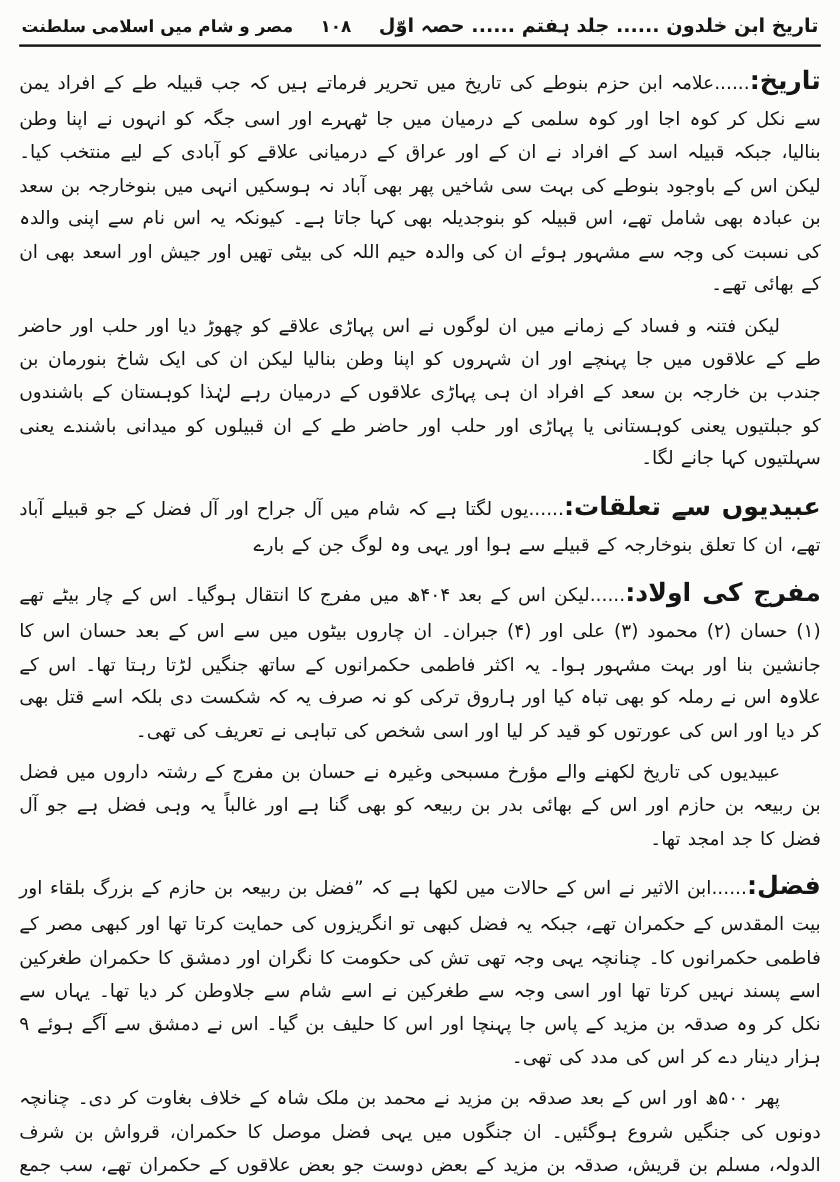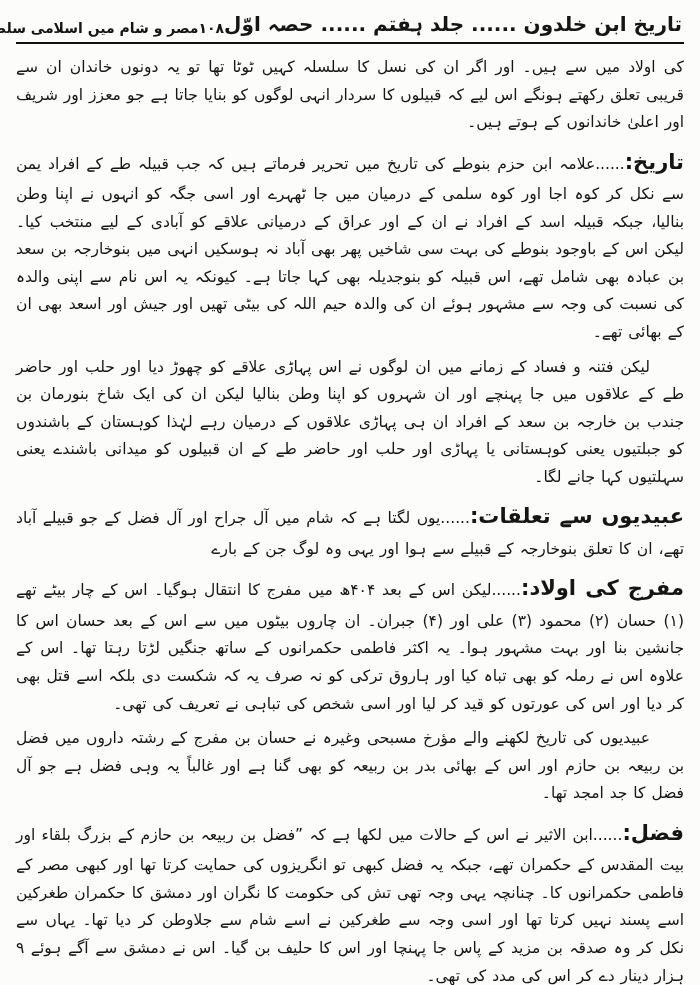--- a/index.html
+++ b/index.html
@@ -22,21 +22,21 @@
   }
   
   .header {
     display: flex;
     align-items: flex-end;
     justify-content: space-between;
     direction: rtl;
     padding: 2px 2px 6px 2px;
   }
   .header .h-right {
-    font-size: 20px;
+    font-size: 16px;
     font-weight: bold;
     white-space: nowrap;
   }
   .header .h-center {
     font-size: 14px;
     font-weight: bold;
     letter-spacing: 1px;
   }
   .header .h-left {
     font-size: 14px;
@@ -78,21 +78,20 @@
 
   <div class="header">
     <span class="h-right">تاریخ ابن خلدون ...... جلد ہفتم ...... حصہ اوّل</span>
     <span class="h-center">۱۰۸</span>
     <span class="h-left">مصر و شام میں اسلامی سلطنت</span>
   </div>
   <hr class="header-rule">
 
   <div class="content">
 
-    <p class="para"><span>کی اولاد میں سے ہیں۔ اور اگر ان کی نسل کا سلسلہ کہیں ٹوٹا تھا تو یہ دونوں خاندان ان سے قریبی تعلق رکھتے ہونگے اس لیے کہ قبیلوں کا سردار انہی لوگوں کو بنایا جاتا ہے جو معزز اور شریف اور اعلیٰ خاندانوں کے ہوتے ہیں۔</span></p>
 
     <p class="para"><span class="head">تاریخ:</span><span>......علامہ ابن حزم بنوطے کی تاریخ میں تحریر فرماتے ہیں کہ جب قبیلہ طے کے افراد یمن سے نکل کر کوہ اجا اور کوہ سلمی کے درمیان میں جا ٹھہرے اور اسی جگہ کو انہوں نے اپنا وطن بنالیا، جبکہ قبیلہ اسد کے افراد نے ان کے اور عراق کے درمیانی علاقے کو آبادی کے لیے منتخب کیا۔ لیکن اس کے باوجود بنوطے کی بہت سی شاخیں پھر بھی آباد نہ ہوسکیں انہی میں بنوخارجہ بن سعد بن عبادہ بھی شامل تھے، اس قبیلہ کو بنوجدیلہ بھی کہا جاتا ہے۔ کیونکہ یہ اس نام سے اپنی والدہ کی نسبت کی وجہ سے مشہور ہوئے ان کی والدہ حیم اللہ کی بیٹی تھیں اور جیش اور اسعد بھی ان کے بھائی تھے۔</span></p>
 
     <p class="para indent"><span>لیکن فتنہ و فساد کے زمانے میں ان لوگوں نے اس پہاڑی علاقے کو چھوڑ دیا اور حلب اور حاضر طے کے علاقوں میں جا پہنچے اور ان شہروں کو اپنا وطن بنالیا لیکن ان کی ایک شاخ بنورمان بن جندب بن خارجہ بن سعد کے افراد ان ہی پہاڑی علاقوں کے درمیان رہے لہٰذا کوہستان کے باشندوں کو جبلتیوں یعنی کوہستانی یا پہاڑی اور حلب اور حاضر طے کے ان قبیلوں کو میدانی باشندے یعنی سہلتیوں کہا جانے لگا۔</span></p>
 
     <p class="para"><span class="head">عبیدیوں سے تعلقات:</span><span>......یوں لگتا ہے کہ شام میں آل جراح اور آل فضل کے جو قبیلے آباد تھے، ان کا تعلق بنوخارجہ کے قبیلے سے ہوا اور یہی وہ لوگ جن کے بارے</span></p>
 
     <p class="para"><span class="head">مفرج کی اولاد:</span><span>......لیکن اس کے بعد ۴۰۴ھ میں مفرج کا انتقال ہوگیا۔ اس کے چار بیٹے تھے (۱) حسان (۲) محمود (۳) علی اور (۴) جبران۔ ان چاروں بیٹوں میں سے اس کے بعد حسان اس کا جانشین بنا اور بہت مشہور ہوا۔ یہ اکثر فاطمی حکمرانوں کے ساتھ جنگیں لڑتا رہتا تھا۔ اس کے علاوہ اس نے رملہ کو بھی تباہ کیا اور ہاروق ترکی کو نہ صرف یہ کہ شکست دی بلکہ اسے قتل بھی کر دیا اور اس کی عورتوں کو قید کر لیا اور اسی شخص کی تباہی نے تعریف کی تھی۔</span></p>
 
     <p class="para indent"><span>عبیدیوں کی تاریخ لکھنے والے مؤرخ مسبحی وغیرہ نے حسان بن مفرج کے رشتہ داروں میں فضل بن ربیعہ بن حازم اور اس کے بھائی بدر بن ربیعہ کو بھی گنا ہے اور غالباً یہ وہی فضل ہے جو آل فضل کا جد امجد تھا۔</span></p>

